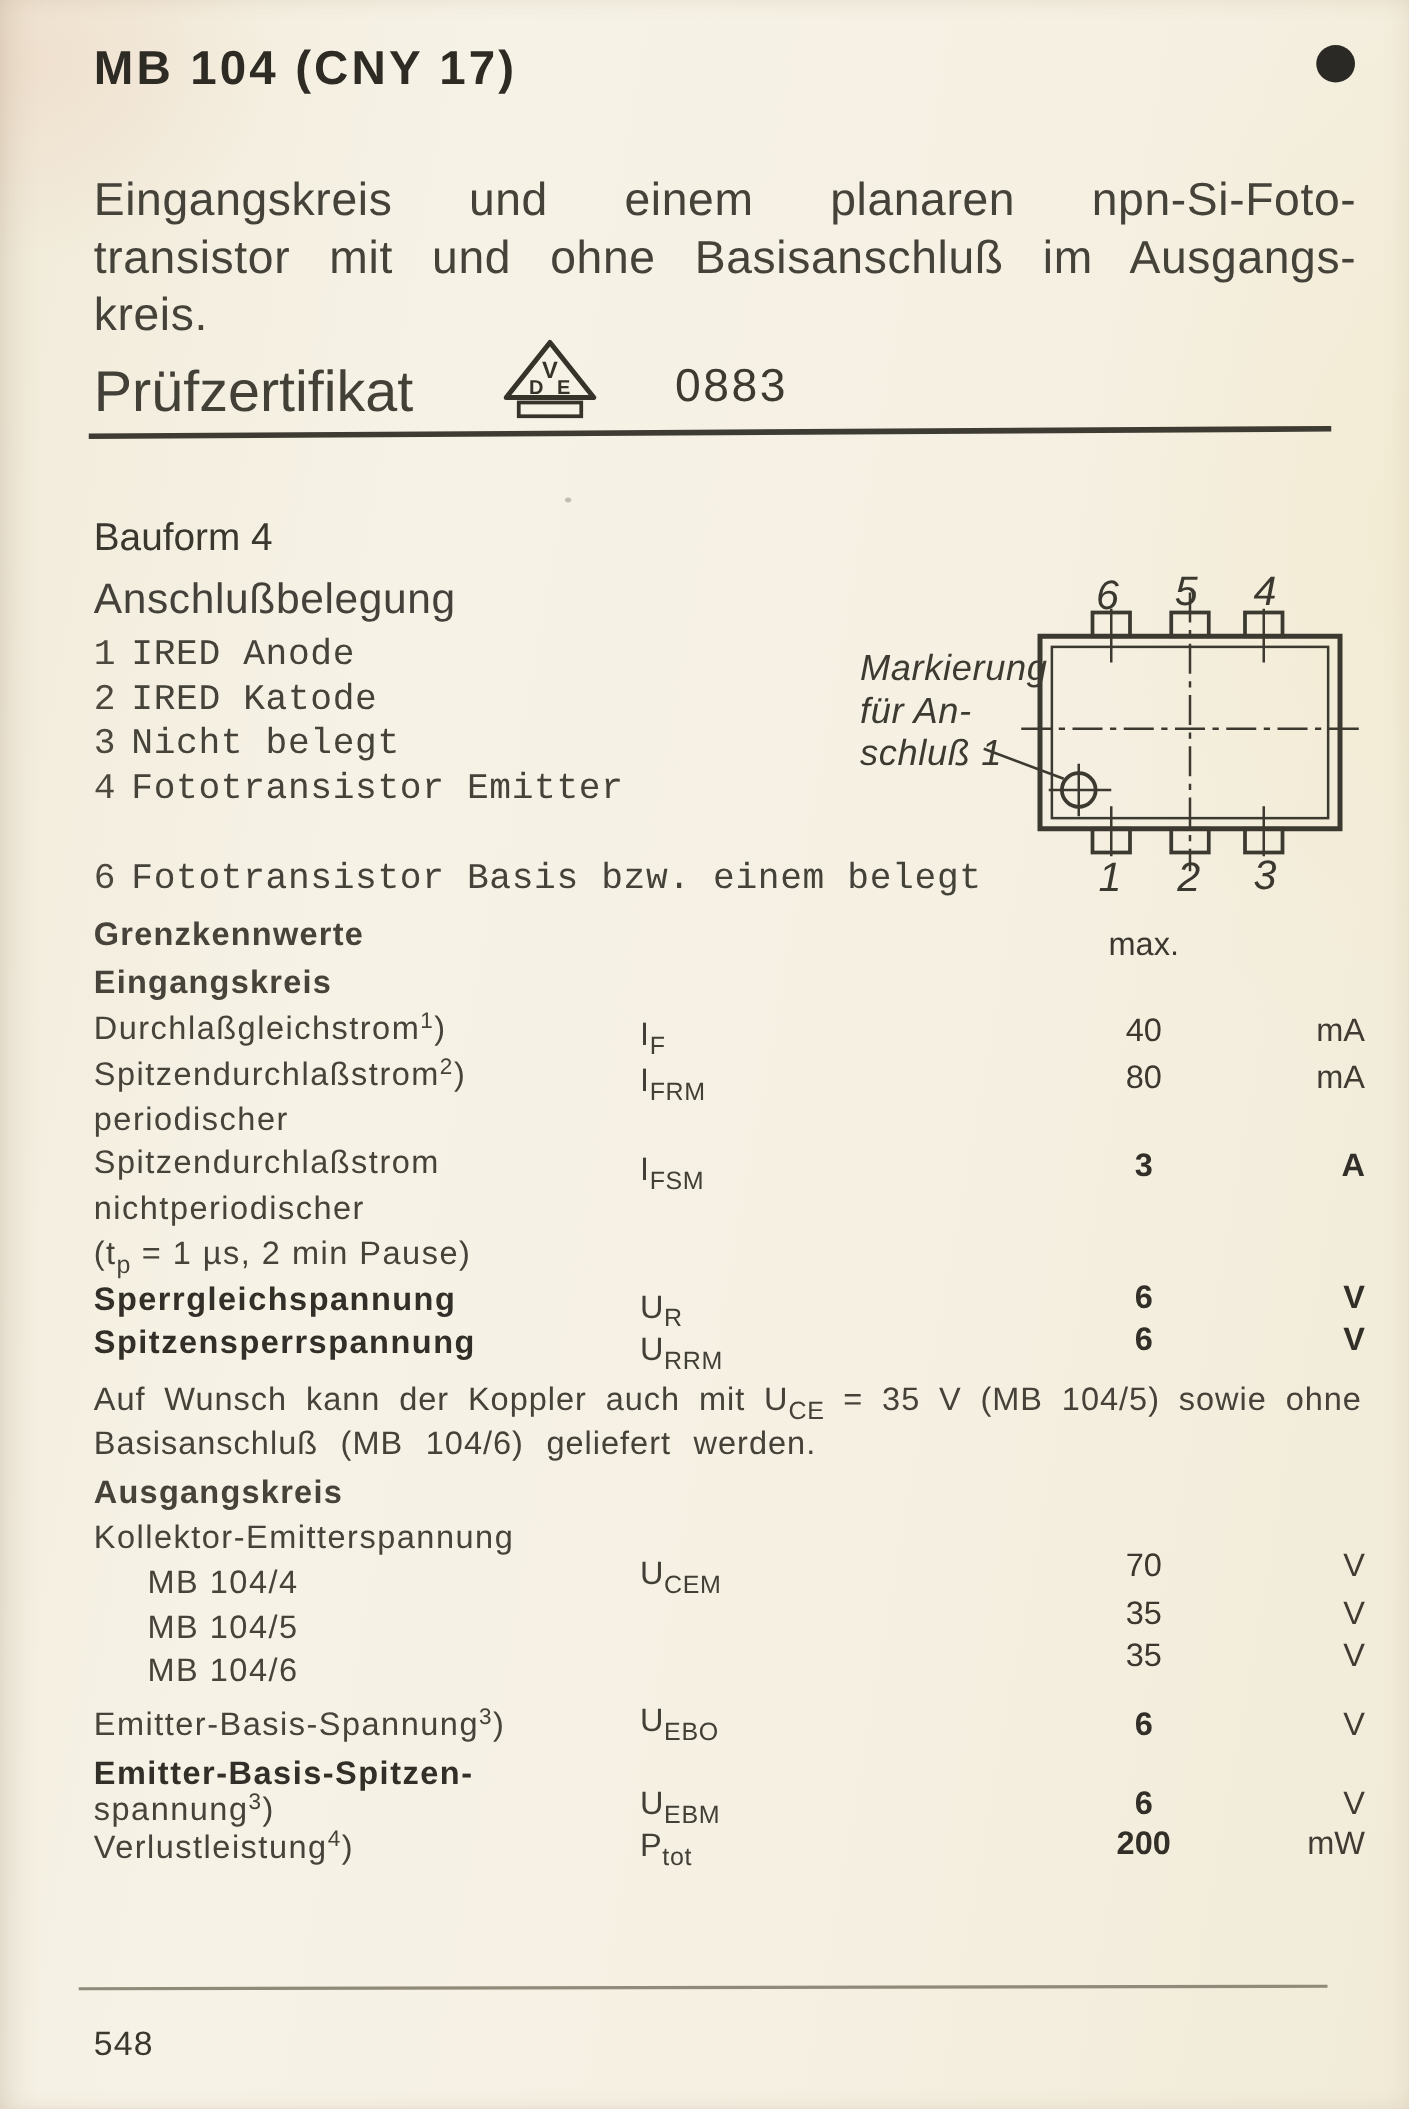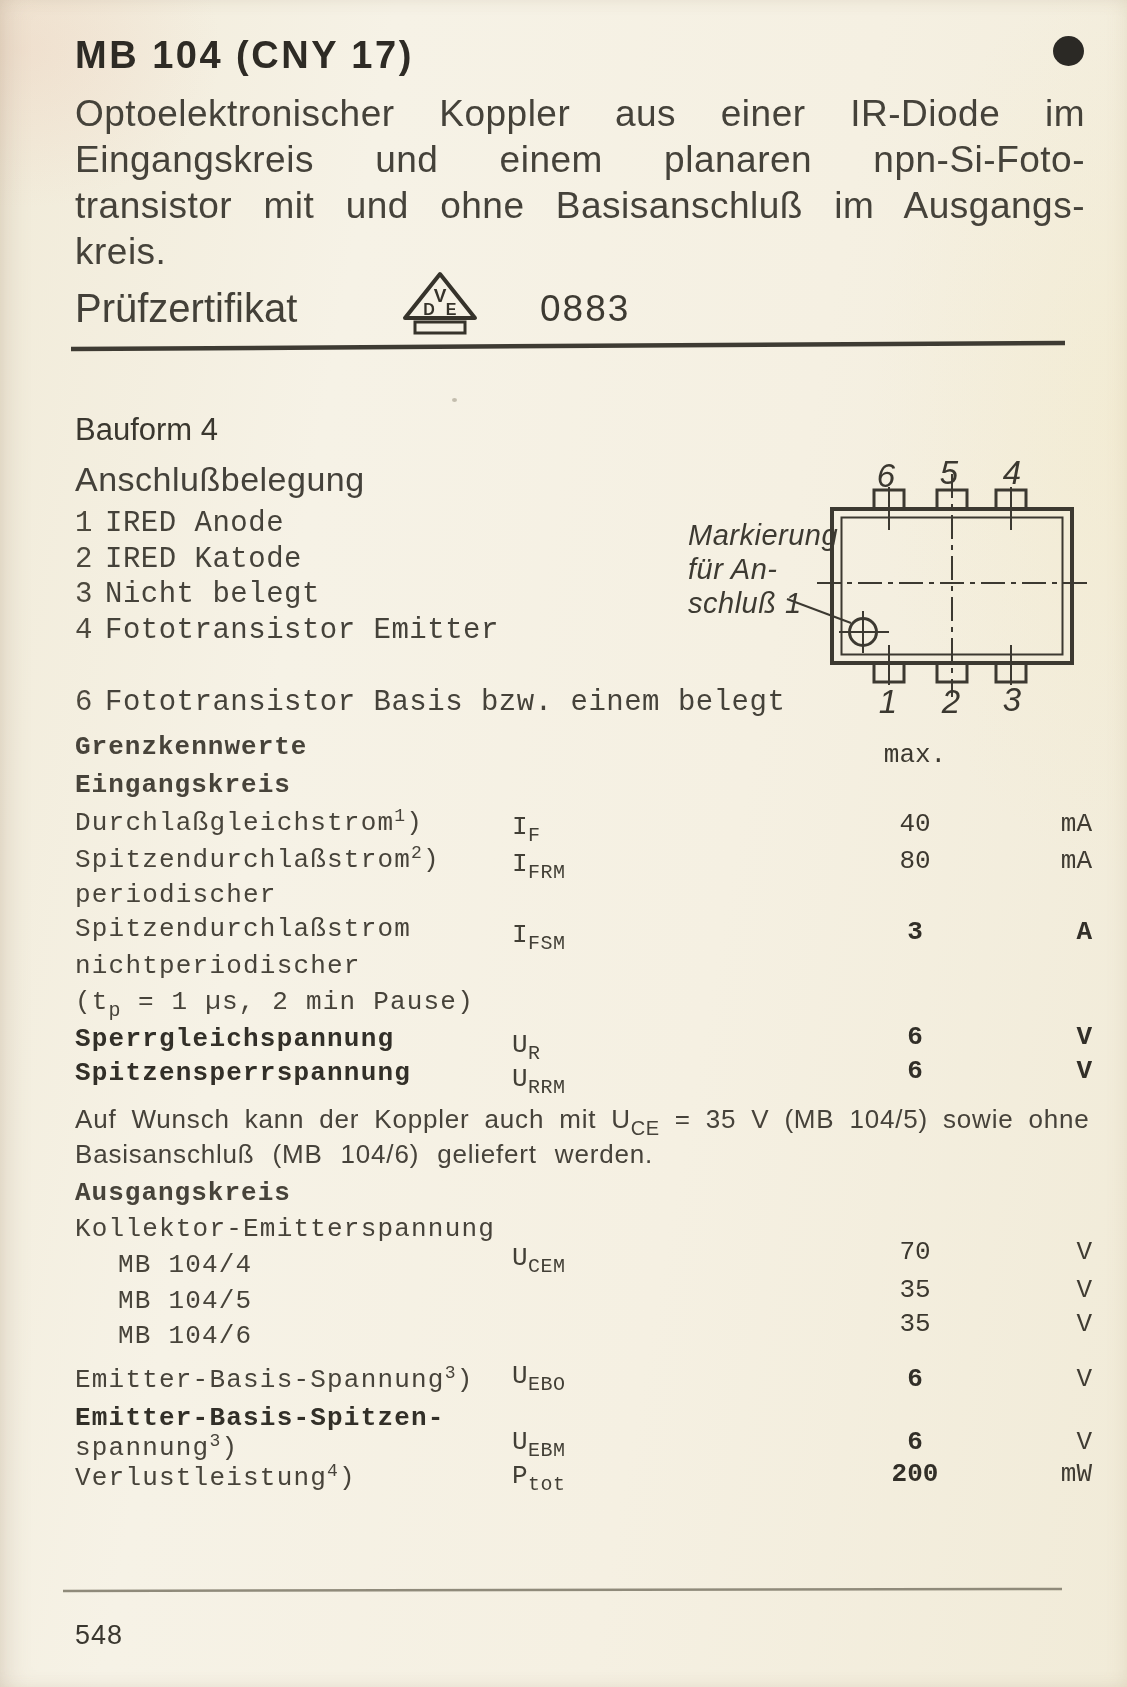--- a/index.html
+++ b/index.html
@@ -10,29 +10,29 @@
     background-image:
       radial-gradient(ellipse 280px 220px at 20px 50px, rgba(233,188,170,.25), rgba(233,188,170,0) 72%),
       radial-gradient(ellipse 340px 600px at 100% 25%, rgba(242,232,193,.30), rgba(242,232,193,0) 75%),
       linear-gradient(100deg,#f1ebd9 0%,#f6f2e6 28%,#f5f0e2 62%,#f1ebd8 100%);
     box-shadow: inset 16px 0 30px -16px rgba(140,110,85,.30), inset -8px 0 22px -10px rgba(165,140,100,.20);
   }
   .abs{position:absolute;}
   .t-title{font-size:38px;font-weight:bold;letter-spacing:2.5px;color:#2e2b25;white-space:nowrap;}
   .intro-line{font-size:37px;letter-spacing:.5px;color:#45423a;width:1010px;line-height:40px;white-space:nowrap;}
   .jl{white-space:normal;text-align:justify;text-align-last:justify;}
-  .cert-label{font-size:40px;color:#434038;white-space:nowrap;}
+  .cert-label{font-size:46px;color:#434038;white-space:nowrap;}
   .cert-num{font-size:37px;letter-spacing:2px;color:#3d3a32;white-space:nowrap;}
   .h-bauform{font-size:31px;color:#3a372f;white-space:nowrap;}
   .h-pinout{font-size:34px;color:#44413a;white-space:nowrap;letter-spacing:.5px;}
   .pin-item{font-size:29px;color:#45423a;white-space:nowrap;letter-spacing:.5px;font-family:Liberation Mono, monospace;}
   .pin-num{display:inline-block;width:30px;color:#4c483d;}
   .sec-head{font-size:28px;font-weight:bold;color:#312e27;letter-spacing:.5px;white-space:nowrap;}
   .trow{position:absolute;left:0;top:0;width:1127px;height:0;overflow:visible;}
-  .cell{position:absolute;font-size:26px;white-space:nowrap;font-family:Liberation Mono, monospace;}
+  .cell{position:absolute;font-size:26px;white-space:nowrap;}
   .c-label{left:75px;letter-spacing:1.2px;color:#47433a;}
   .c-label.ind{left:118px;}
   .c-sym{left:512px;top:6px;color:#423f36;letter-spacing:.5px;}
   .c-val{left:845px;top:3px;width:140px;text-align:center;color:#3c382f;}
   .c-unit{left:980px;top:3px;width:112px;text-align:right;color:#403c33;}
   .b{font-weight:bold;color:#322f28;}
   sub.sb{font-size:20px;vertical-align:-7px;letter-spacing:.5px;}
   sup.fn{font-size:18px;vertical-align:9px;}
   .note-line{font-size:26px;letter-spacing:.8px;color:#46423a;white-space:nowrap;}
   .marking-label{font-style:italic;font-size:29px;line-height:34px;color:#3d3a32;letter-spacing:.5px;}
@@ -81,21 +81,20 @@
     <text class="dg-num" x="949" y="484" text-anchor="middle">5</text>
     <text class="dg-num" x="1012" y="484" text-anchor="middle">4</text>
     <text class="dg-num" x="888" y="713" text-anchor="middle">1</text>
     <text class="dg-num" x="951" y="713" text-anchor="middle">2</text>
     <text class="dg-num" x="1012" y="711" text-anchor="middle">3</text>
   </svg>
 
   <div class="abs t-title" style="left:75px;top:34px">MB 104 (CNY 17)</div>
   <div class="abs dot" style="left:1053px;top:36px"></div>
 
-  <div class="abs intro-line jl" style="left:75px;top:94px">Optoelektronischer Koppler aus einer IR-Diode im</div>
   <div class="abs intro-line jl" style="left:75px;top:140px">Eingangskreis und einem planaren npn-Si-Foto-</div>
   <div class="abs intro-line jl" style="left:75px;top:186px">transistor mit und ohne Basisanschluß im Ausgangs-</div>
   <div class="abs intro-line" style="left:75px;top:232px">kreis.</div>
 
   <div class="abs cert-label" style="left:75px;top:286px">Prüfzertifikat</div>
 
   <svg class="abs" style="left:400px;top:270px" width="80" height="70" viewBox="0 0 80 70">
     <path d="M40 4 L75 48 L5 48 Z" fill="none" stroke="#36332b" stroke-width="4" stroke-linejoin="round"></path>
     <rect x="15" y="52" width="50" height="11" fill="none" stroke="#36332b" stroke-width="3"></rect>
     <text class="vde-letter" x="40" y="32" font-size="19" text-anchor="middle">V</text>

